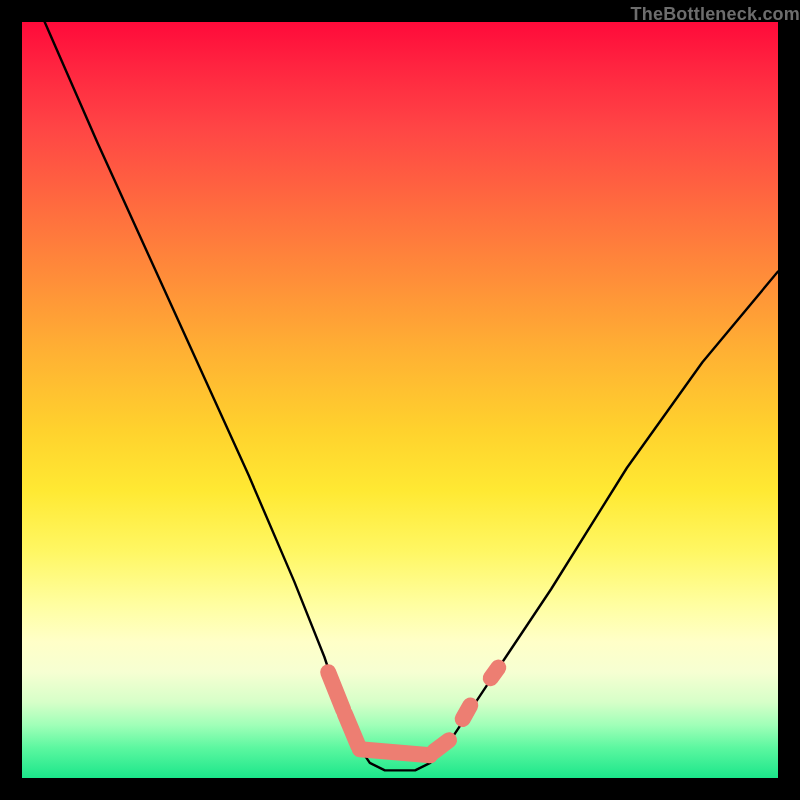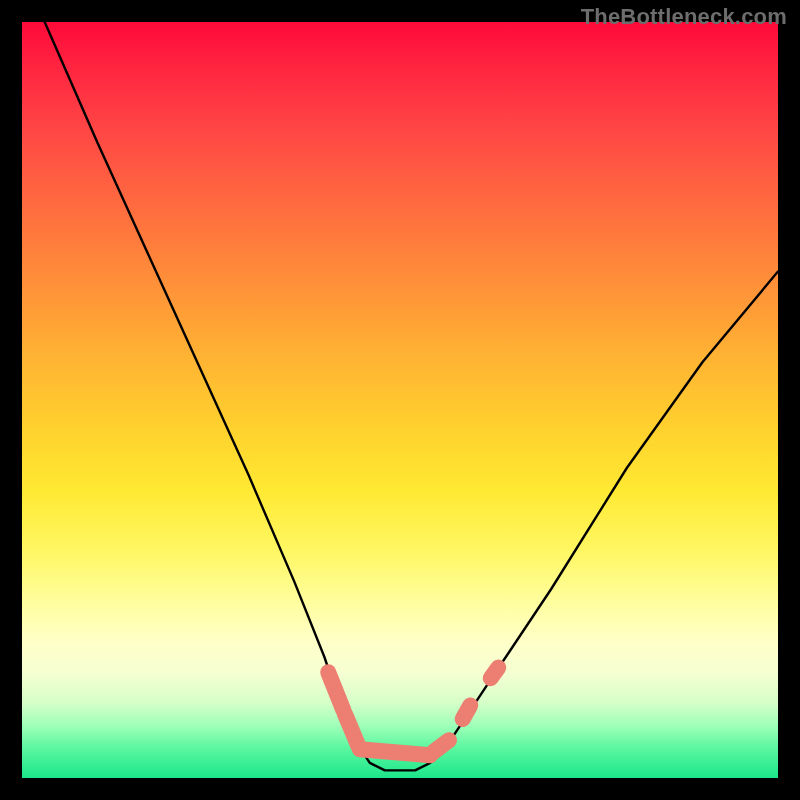--- a/index.html
+++ b/index.html
@@ -32,23 +32,23 @@
       #f6ffd2 86%,
       #d6ffc8 90%,
       #a0ffb8 93%,
       #5cf7a0 96%,
       #1be68a 100%
     );
   }
   .watermark {
     position: absolute;
     top: 4px;
-    right: 13px;
+    right: 0;
     color: #6d6d6d;
-    font-size: 22px;
+    font-size: 18px;
     font-weight: 600;
     letter-spacing: 0.2px;
     pointer-events: none;
   }
   svg {
     position: absolute;
     left: 0;
     top: 0;
   }
 </style>

